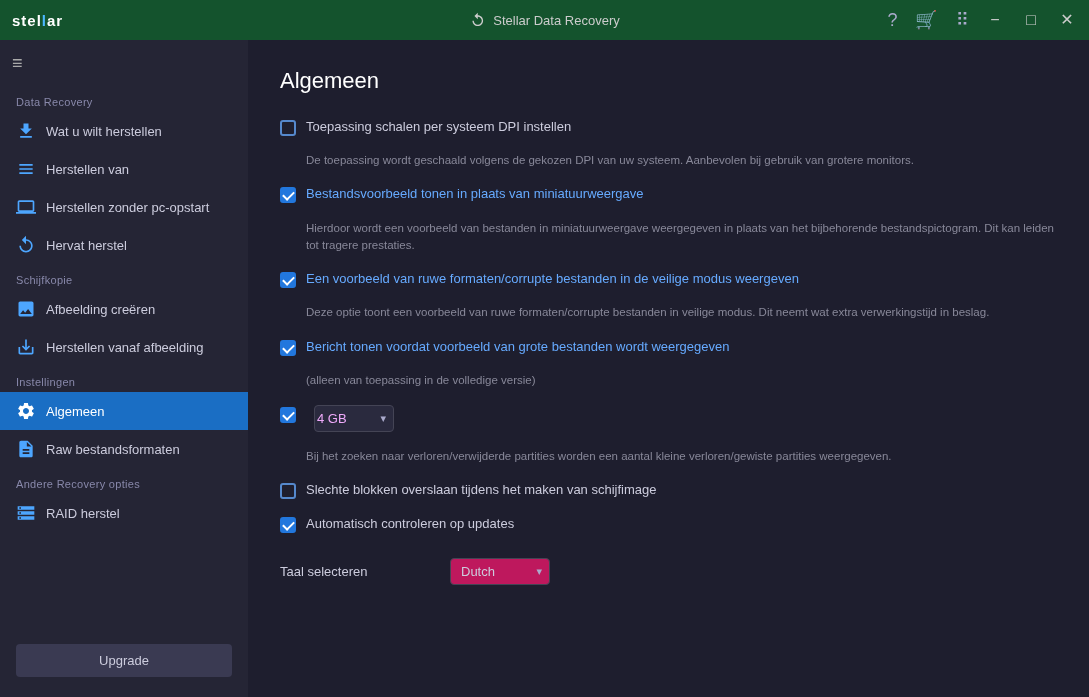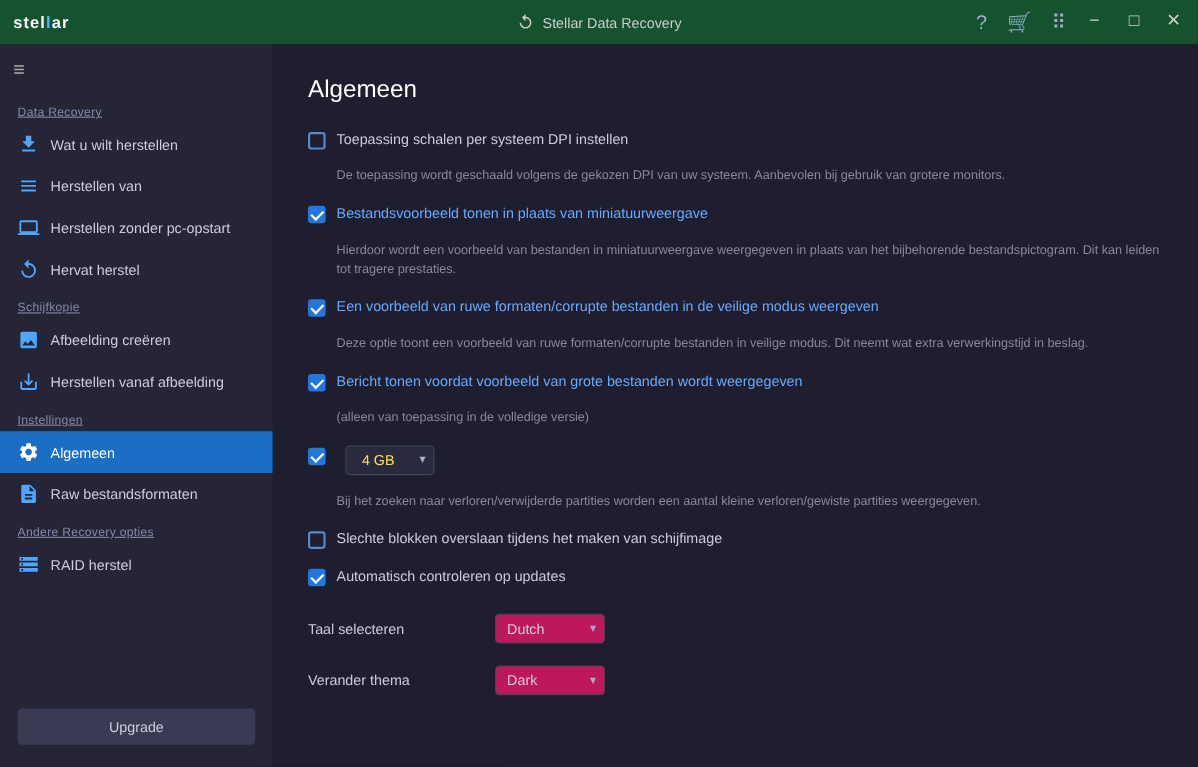--- a/index.html
+++ b/index.html
@@ -97,21 +97,20 @@
       font-size: 18px;
       cursor: pointer;
     }
 
     .section-label {
       color: #8888aa;
       font-size: 11px;
       padding: 10px 16px 4px 16px;
       text-transform: none;
       letter-spacing: 0.3px;
-      text-decoration: underline;
     }
 
     .nav-item {
       display: flex;
       align-items: center;
       gap: 10px;
       padding: 9px 16px;
       color: #ccccdd;
       font-size: 13px;
       cursor: pointer;
@@ -265,23 +264,23 @@
     
     .partition-select-wrap {
       position: relative;
       display: inline-flex;
       align-items: center;
     }
     .partition-select-wrap select {
       background: #2a2a3e;
       border: 1px solid #444455;
       border-radius: 4px;
-      color: #fde047;
-      font-size: 13px;
-      padding: 5px 28px 5px 14px;
+      color: #f0abfc;
+      font-size: 13px;
+      padding: 5px 28px 5px 2px;
       appearance: none;
       -webkit-appearance: none;
       cursor: pointer;
       min-width: 80px;
     }
     .partition-select-wrap::after {
       content: '▾';
       position: absolute;
       right: 8px;
       color: #aaaacc;
@@ -488,24 +487,15 @@
         <select class="custom-select">
           <option>Dutch</option>
           <option>English</option>
           <option>German</option>
           <option>French</option>
           <option>Spanish</option>
         </select>
       </div>
     </div>
 
-    <div class="dropdown-row">
-      <span class="dropdown-label">Verander thema</span>
-      <div class="select-wrap">
-        <select class="custom-select">
-          <option selected="">Dark</option>
-          <option>Light</option>
-        </select>
-      </div>
-    </div>
 
   </div>
 </div>
 
 </body></html>

